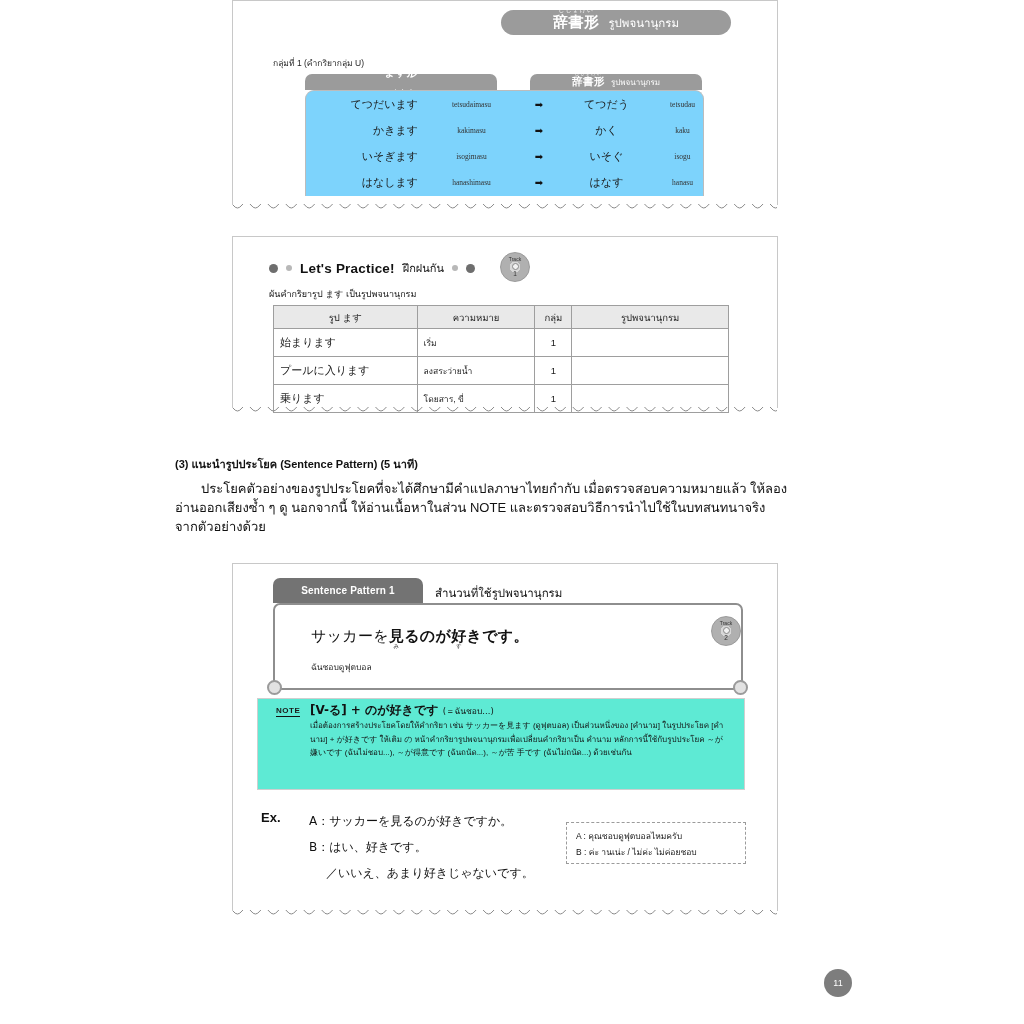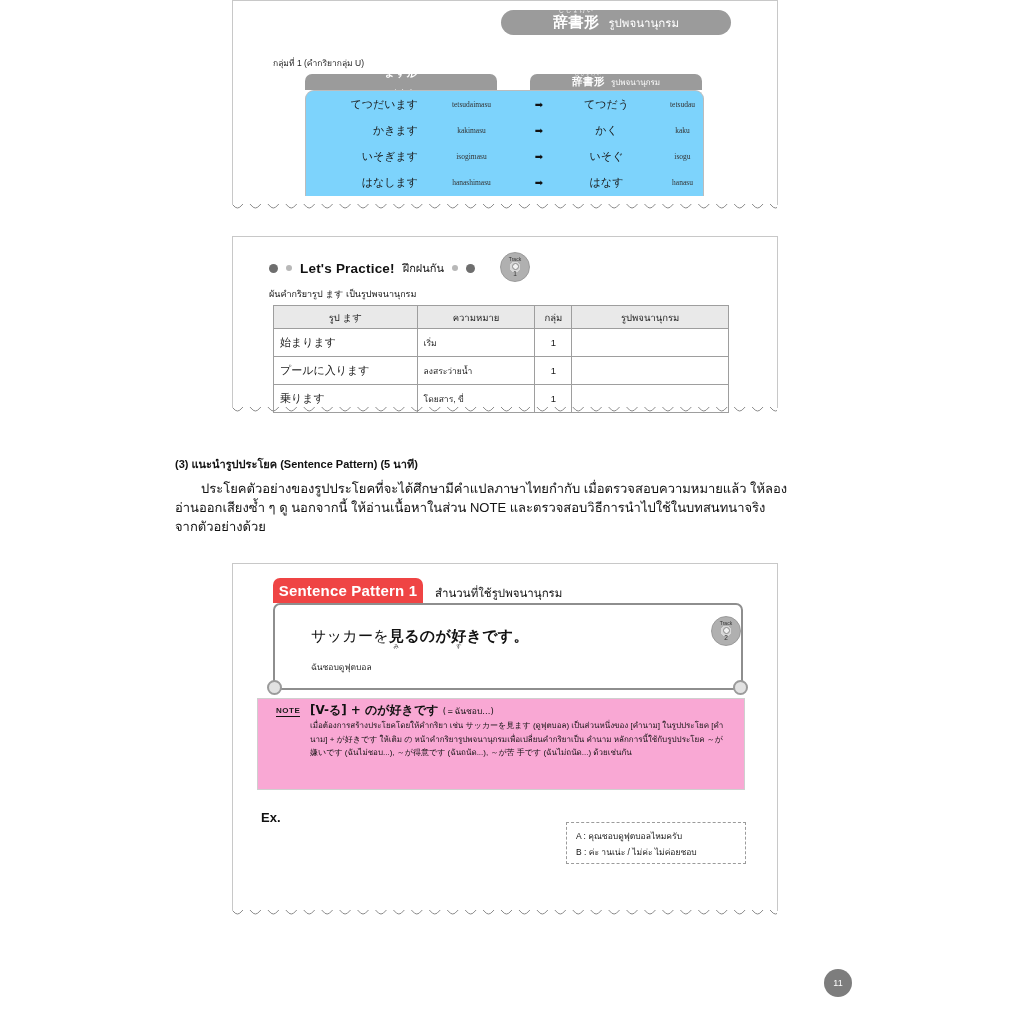--- a/index.html
+++ b/index.html
@@ -118,23 +118,23 @@
   
   #para{position:absolute;left:175px;top:455px;width:690px;}
   #para .hd{font-size:11px;font-weight:bold;color:#111;margin-bottom:6px;}
   #para .bd{font-size:13px;line-height:19px;color:#111;}
   #para .bd .indent{display:inline-block;width:26px;}
 
   
   #sec3{left:232px;top:563px;width:546px;height:348px;}
   .sp-tab{
     position:absolute;left:40px;top:14px;width:150px;height:25px;
-    background:#ef4444;color:#fff;border-radius:7px 7px 0 0;
+    background:#737373;color:#fff;border-radius:7px 7px 0 0;
     display:flex;align-items:center;justify-content:center;
-    font-size:15px;font-weight:bold;letter-spacing:.2px;
+    font-size:10px;font-weight:bold;letter-spacing:.2px;
   }
   .sp-tabthai{position:absolute;left:202px;top:20px;font-size:11.5px;color:#111;}
   .sp-box{
     position:absolute;left:40px;top:39px;width:466px;height:83px;
     border:2px solid #8e8e8e;border-radius:7px;background:#fff;
   }
   .sp-jp{
     position:absolute;left:36px;top:22px;font-size:15px;
     font-family:"DejaVu Sans",sans-serif;color:#111;letter-spacing:.3px;
   }
@@ -146,21 +146,21 @@
   .ring{
     position:absolute;width:11px;height:11px;border-radius:50%;
     border:2px solid #9b9b9b;background:#e2e2e2;
   }
   #ringL{left:34px;top:116px;}
   #ringR{left:500px;top:116px;}
 
   
   .note{
     position:absolute;left:24px;top:134px;width:486px;height:90px;
-    background:#f9a8d4;border:1px solid #cfcfcf;
+    background:#5eead4;border:1px solid #cfcfcf;
   }
   .note-label{
     position:absolute;left:18px;top:7px;font-size:8px;font-weight:bold;
     letter-spacing:.5px;border-bottom:1.5px solid #111;padding-bottom:1px;
   }
   .note-head{
     position:absolute;left:52px;top:3px;font-size:12px;font-weight:bold;
     font-family:"DejaVu Sans",sans-serif;color:#111;
   }
   .note-head .eq{font-size:8.5px;font-weight:normal;}
@@ -352,20 +352,25 @@
       </div>
       <div class="note-body">
         <span>เมื่อต้องการสร้างประโยคโดยให้คำกริยา เช่น サッカーを見ます (ดูฟุตบอล) เป็นส่วนหนึ่งของ [คำนาม]</span>
         <span>ในรูปประโยค [คำนาม] + が好きです ให้เติม の หน้าคำกริยารูปพจนานุกรมเพื่อเปลี่ยนคำกริยาเป็น</span>
         <span>คำนาม หลักการนี้ใช้กับรูปประโยค ～が嫌いです (ฉันไม่ชอบ...), ～が得意です (ฉันถนัด...), ～が苦</span>
         <span>手です (ฉันไม่ถนัด...) ด้วยเช่นกัน</span>
       </div>
     </div>
 
     <div class="ex-label">Ex.</div>
+    <div class="ex-lines">
+      <span>A：サッカーを見るのが好きですか。</span><br>
+      <span>B：はい、好きです。</span><br>
+      <span class="ind"></span><span>／いいえ、あまり好きじゃないです。</span>
+    </div>
 
     <div class="ex-th">
       <div>A : คุณชอบดูฟุตบอลไหมครับ</div>
       <div>B : ค่ะ านเน่ะ / ไม่ค่ะ ไม่ค่อยชอบ</div>
     </div>
 
     <div class="wave">
       <svg viewBox="0 0 546 8" preserveAspectRatio="none">
           <path d="M0,1 q4.5,6 9,0 t9,0 t9,0 t9,0 t9,0 t9,0 t9,0 t9,0 t9,0 t9,0 t9,0 t9,0 t9,0 t9,0 t9,0 t9,0 t9,0 t9,0 t9,0 t9,0 t9,0 t9,0 t9,0 t9,0 t9,0 t9,0 t9,0 t9,0 t9,0 t9,0 t9,0 t9,0 t9,0 t9,0 t9,0 t9,0 t9,0 t9,0 t9,0 t9,0 t9,0 t9,0 t9,0 t9,0 t9,0 t9,0 t9,0 t9,0 t9,0 t9,0 t9,0 t9,0 t9,0 t9,0 t9,0 t9,0 t9,0 t9,0 t9,0 t9,0 t9,0" fill="none" stroke="#8a8a8a" stroke-width="1"></path>
         </svg>

